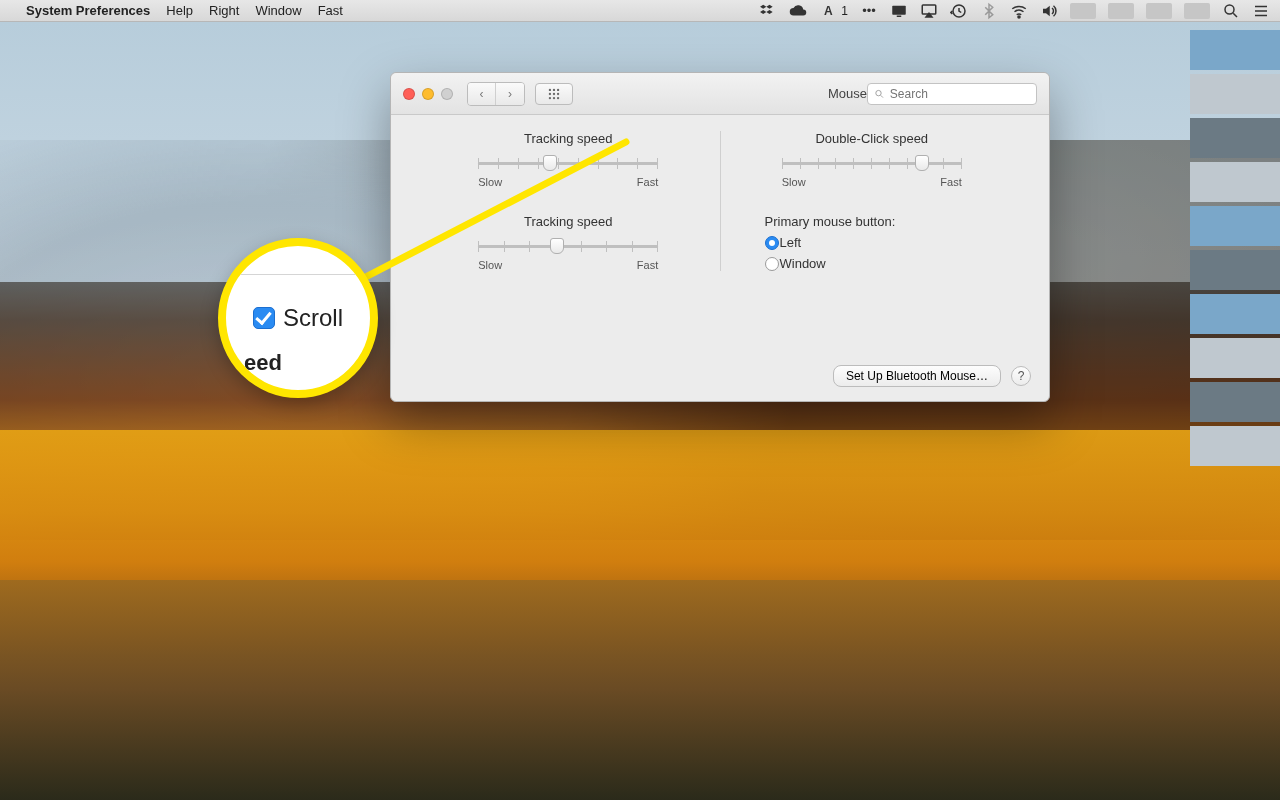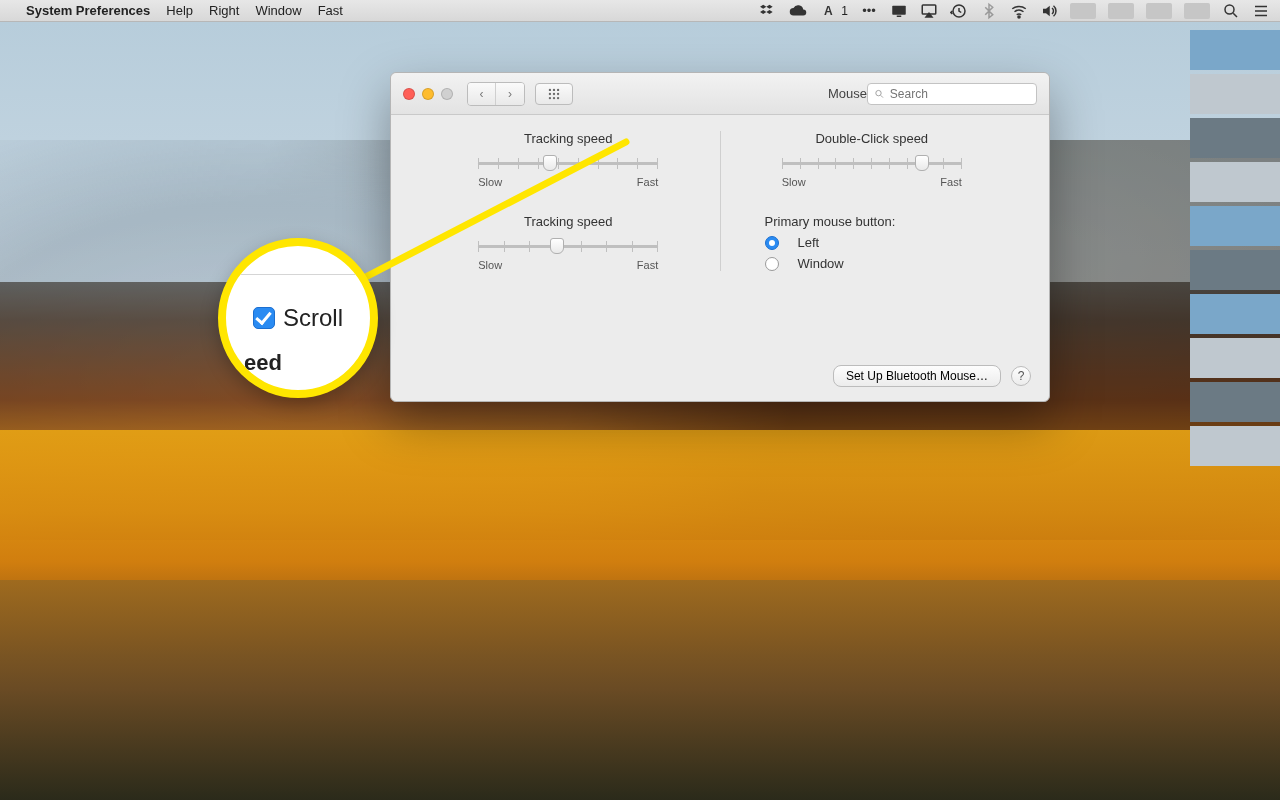--- a/index.html
+++ b/index.html
@@ -78,21 +78,21 @@
   .divider { width:1px; background:#cfcfcf; margin:0 4px; }
   .sliderwrap { width:180px; }
   .slider-track { position:relative; height:22px; }
   .rail { position:absolute; left:0; right:0; top:10px; height:3px; background:#bfbfbf; border-radius:2px; }
   .ticks { position:absolute; left:0; right:0; top:6px; height:11px; display:flex; justify-content:space-between; }
   .ticks i { width:1px; height:11px; background:#bfbfbf; display:block; }
   .knob { position:absolute; top:3px; width:14px; height:16px; background:linear-gradient(#fff,#e9e9e9); border:1px solid #b0b0b0; border-radius:3px 3px 6px 6px; transform:translateX(-50%); }
   .labels { display:flex; justify-content:space-between; font-size:11px; color:#555; margin-top:2px; }
 
   .radio-group { align-self:flex-start; margin-left:40px; display:flex; flex-direction:column; gap:6px; font-size:13px; }
-  .radio { display:flex; align-items:center; gap:19px; }
+  .radio { display:flex; align-items:center; gap:1px; }
   .rdot { width:14px; height:14px; border-radius:50%; border:1px solid #9a9a9a; background:#fff; position:relative; }
   .rdot.sel { border-color:#1c6fd0; background:#2a8bf2; }
   .rdot.sel::after{ content:""; position:absolute; left:3px; top:3px; width:6px; height:6px; border-radius:50%; background:#fff; }
 
   .footer { display:flex; justify-content:flex-end; align-items:center; gap:10px; padding:0 18px 14px; }
   .macbtn { height:22px; padding:0 12px; font-size:12px; border:1px solid #bcbcbc; border-radius:8px; background:linear-gradient(#fdfdfd,#ececec); cursor:pointer; }
   .helpbtn { width:20px; height:20px; border-radius:50%; border:1px solid #bcbcbc; background:linear-gradient(#fdfdfd,#ececec); font-size:12px; color:#555; display:flex; align-items:center; justify-content:center; cursor:pointer; }
 
   
   .callout {

